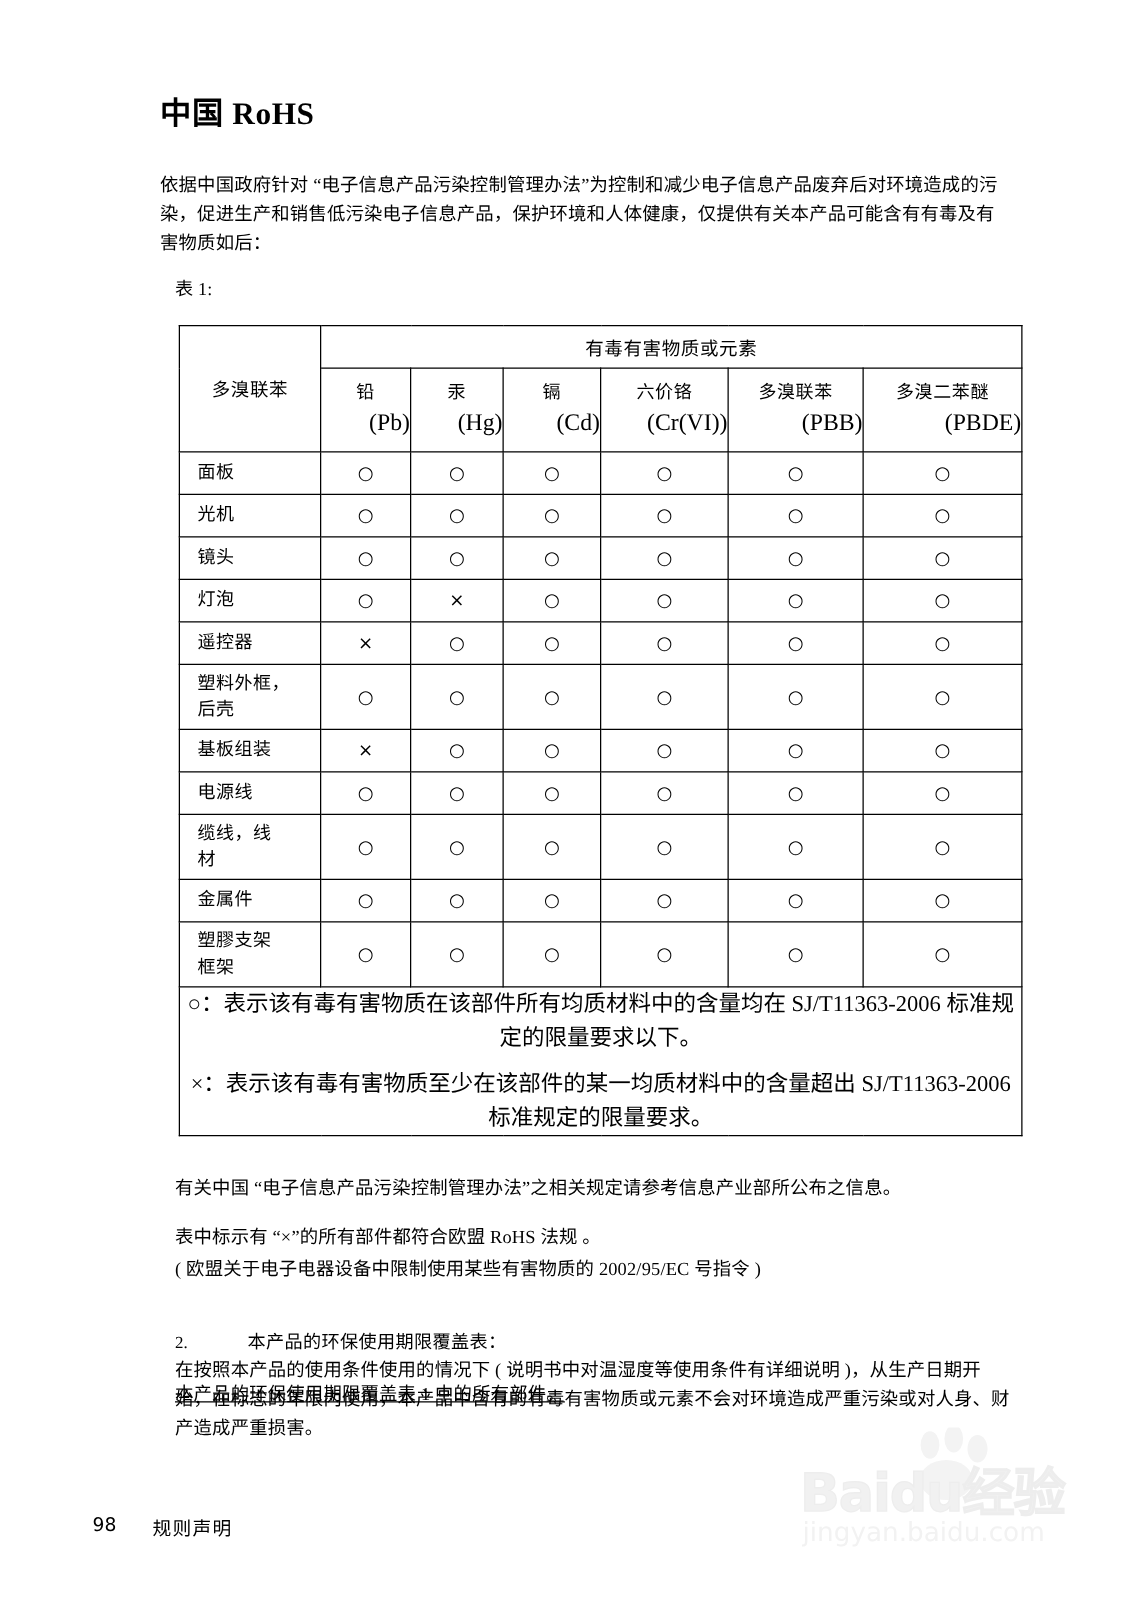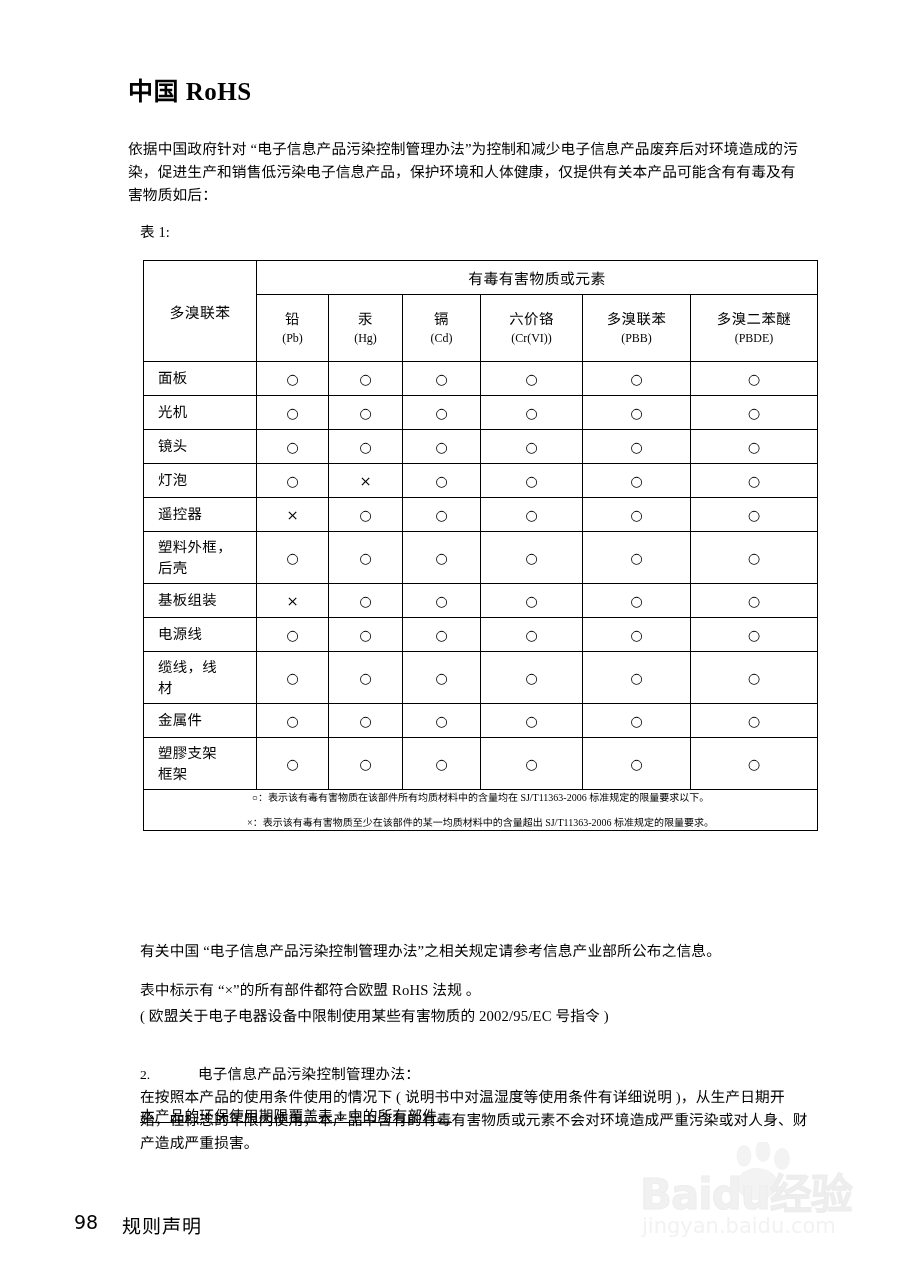--- a/index.html
+++ b/index.html
@@ -95,60 +95,60 @@
     font-size: 14.8px;
     letter-spacing: 0.5px;
     text-align: center;
   }
   .th-sub {
     height: 66px;
     line-height: 1.45;
     font-size: 14.4px;
   }
   .th-sub .cn { display: block; letter-spacing: 0.5px; }
-  .th-sub .en { display: block; font-size: 12px; }
+  .th-sub .en { display: block; font-size: 19px; text-align: right; }
 
   .rohs tbody td.part {
     text-align: left;
     padding: 4px 0 4px 14px;
     font-size: 14.4px;
     letter-spacing: 0.4px;
     line-height: 1.42;
   }
   .rohs tbody tr { height: 34px; }
   .rohs tbody tr.tall { height: 52px; }
   .mark {
     font-size: 14.5px;
     font-family: "DejaVu Sans", sans-serif;
   }
 
   .legend-cell {
     text-align: right;
     padding: 9px 14px 9px 14px;
-    font-size: 10px;
+    font-size: 18px;
     line-height: 1.5;
     margin-left: 48px;
   }
   .legend-cell p { margin: 0 0 10px 0; }
   .legend-cell p:last-child { margin-bottom: 0; }
 
   
   #after-table { left: 140px; top: 940px; width: 676px; }
   #after-line2 { left: 140px; top: 979px; width: 676px; }
   #after-line3 { left: 140px; top: 1005px; width: 676px; }
 
   #sec2 { left: 140px; top: 1063px; }
   #sec2-para { left: 140px; top: 1086px; width: 670px; }
   #sec2-para2 { left: 140px; top: 1105px; width: 670px; text-decoration: underline; }
 
   
   .footer {
     position: absolute;
     top: 1211px;
-    font-size: 19px;
+    font-size: 15px;
     font-family: "DejaVu Sans", "Liberation Sans", sans-serif;
   }
   #page-number { left: 74px; }
   #footer-title { left: 122px; letter-spacing: 1px; }
 
   
   .watermark {
     position: absolute;
     left: 640px;
     top: 1142px;
@@ -350,21 +350,21 @@
         </tr>
       </tfoot>
     </table>
   </div>
 
   <div class="para" id="after-line2">表中标示有 “×”的所有部件都符合欧盟 RoHS 法规 。</div>
   <div class="para" id="after-table">有关中国 “电子信息产品污染控制管理办法”之相关规定请参考信息产业部所公布之信息。</div>
   <div class="para" id="after-line3">( 欧盟关于电子电器设备中限制使用某些有害物质的 2002/95/EC 号指令 )</div>
 
   <div class="sec-item" id="sec2">
-    <span class="sec-num">2.</span><span class="sec-title">电子信息产品污染控制管理办法：</span>
+    <span class="sec-num">2.</span><span class="sec-title">本产品的环保使用期限覆盖表：</span>
   </div>
   <div class="para" id="sec2-para">在按照本产品的使用条件使用的情况下 ( 说明书中对温湿度等使用条件有详细说明 )，从生产日期开始，在标志的年限内使用，本产品中含有的有毒有害物质或元素不会对环境造成严重污染或对人身、财产造成严重损害。</div>
   <div class="para" id="sec2-para2">本产品的环保使用期限覆盖表 1 中的所有部件。</div>
 
   <div class="footer" id="page-number">98</div>
   <div class="footer" id="footer-title">规则声明</div>
 
   <div class="watermark">
     <svg class="wm-paw" width="78" height="60" viewBox="0 0 78 60">
       <ellipse cx="20" cy="14" rx="7.5" ry="11" fill="#f3f3f3"></ellipse>

